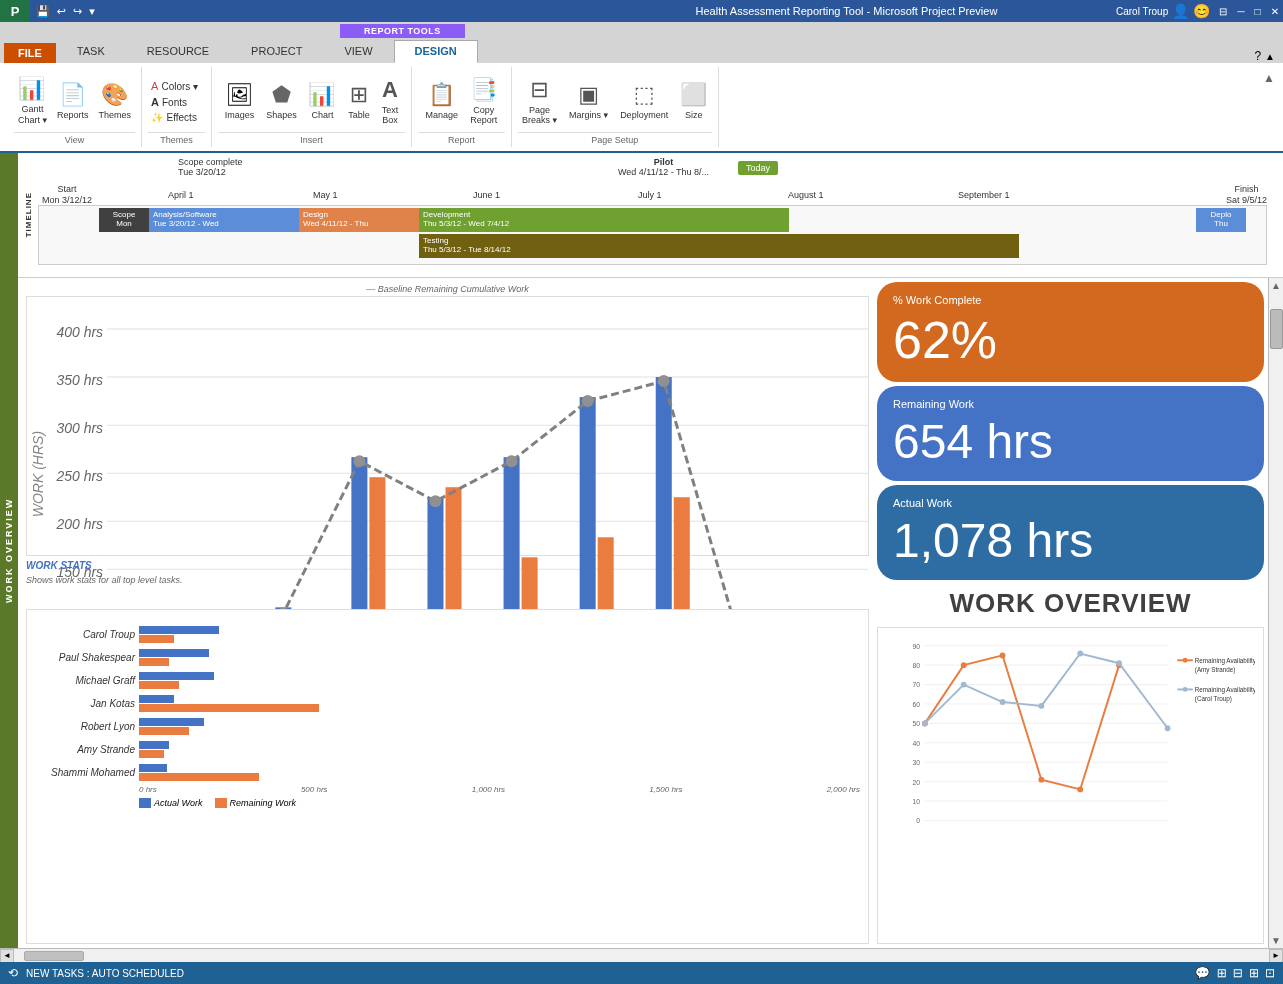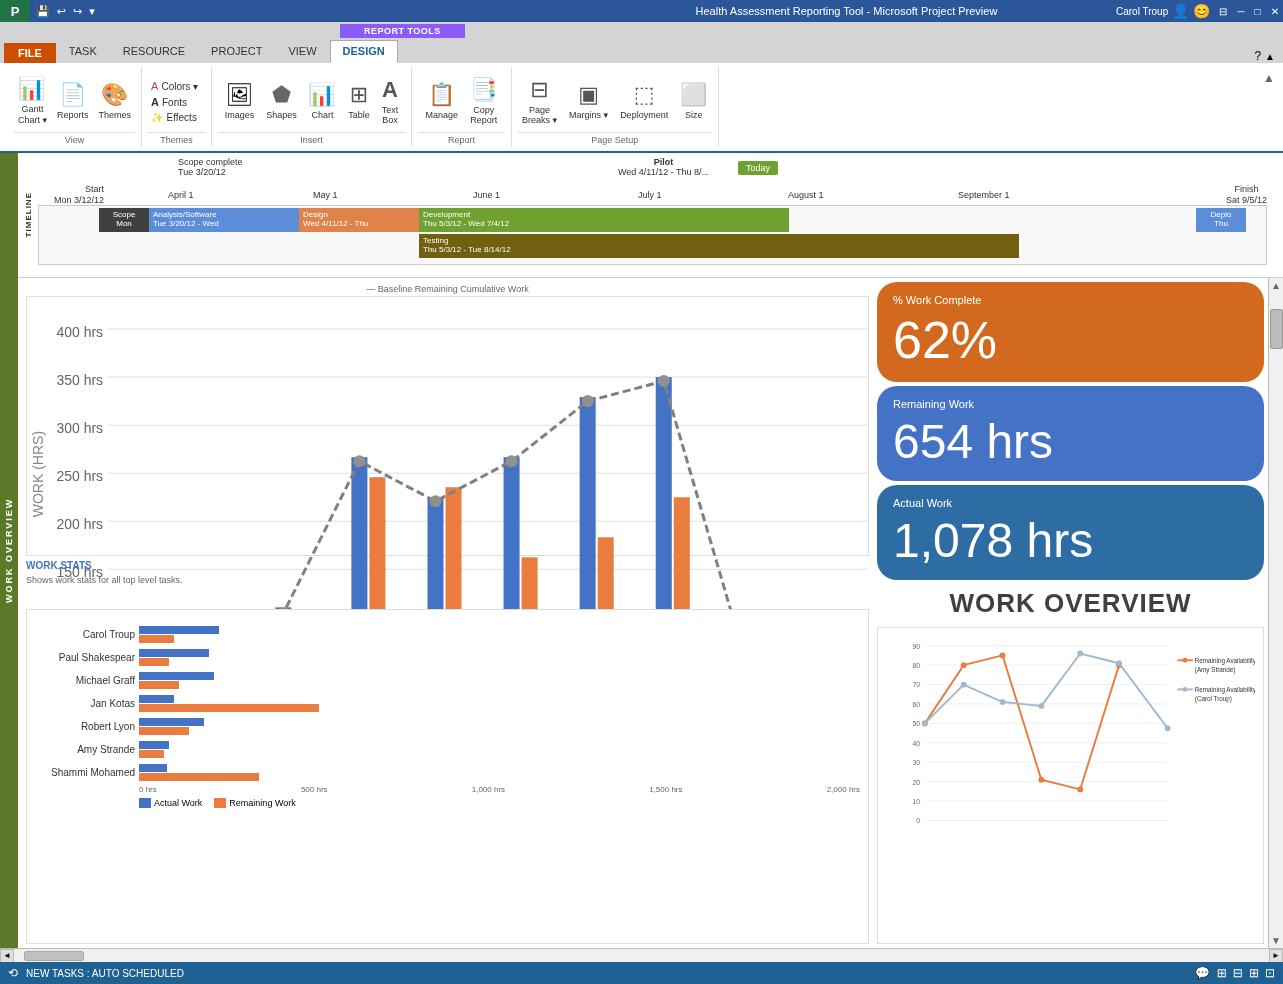--- a/index.html
+++ b/index.html
@@ -130,21 +130,21 @@
       padding: 0 4px;
       gap: 3px;
       flex: 1;
     }
     .ms-qa-btn { color: white; font-size: 11px; cursor: pointer; padding: 0 2px; }
     .ms-title { color: white; font-size: 11px; flex: 1; text-align: center; }
     .ms-user-area { display: flex; align-items: center; gap: 4px; color: white; font-size: 10px; }
     .ms-window-btns { display: flex; gap: 2px; }
     .ms-win-btn { color: white; font-size: 10px; padding: 0 4px; cursor: pointer; }
     .tab {
-      padding: 4px 12px 5px;
+      padding: 4px 20px 5px;
       font-size: 11px;
       cursor: pointer;
       color: #333;
       border: 1px solid transparent;
     }
     .tab.active {
       background: white;
       border: 1px solid #aaa;
       border-bottom: 1px solid white;
       color: #1a6496;
@@ -358,21 +358,21 @@
             <div style="position:absolute; left:580px; top:0; font-size:9px; color:#333; text-align:center;">
               <div style="font-weight:600;">Pilot</div>
               <div>Wed 4/11/12 - Thu 8/...</div>
             </div>
             <div style="position:absolute; left:700px; top:4px;">
               <div style="background:#70a030; color:white; font-size:9px; padding:2px 8px; border-radius:2px;">Today</div>
             </div>
           </div>
 
           <div style="display:flex; align-items:center; font-size:9px; margin-bottom:2px; position:relative; height:16px;">
-            <div style="position:absolute; left:16px; font-size:9px; color:#333; text-align:right; line-height:1.2;">
+            <div style="position:absolute; left:4px; font-size:9px; color:#333; text-align:center; line-height:1.2;">
               <div>Start</div>
               <div>Mon 3/12/12</div>
             </div>
             <div style="position:absolute; left:130px; color:#333; font-size:9px;">April 1</div>
             <div style="position:absolute; left:275px; color:#333; font-size:9px;">May 1</div>
             <div style="position:absolute; left:435px; color:#333; font-size:9px;">June 1</div>
             <div style="position:absolute; left:600px; color:#333; font-size:9px;">July 1</div>
             <div style="position:absolute; left:750px; color:#333; font-size:9px;">August 1</div>
             <div style="position:absolute; left:920px; color:#333; font-size:9px;">September 1</div>
             <div style="position:absolute; right:0; font-size:9px; color:#333; text-align:center; line-height:1.2;">
@@ -405,21 +405,21 @@
 
             <div style="position:absolute; right:20px; top:2px; width:50px; height:24px; background:#5b8dd9; display:flex; align-items:center; justify-content:center;">
               <span style="color:white; font-size:8px; text-align:center; line-height:1.1;">Deplo<br>Thu</span>
             </div>
           </div>
         </div>
       </div>
 
       <div style="flex:1; overflow:hidden; display:flex; gap:0;">
 
-        <div style="flex:1; display:flex; flex-direction:column; overflow:hidden; padding:4px 4px 4px 8px;">
+        <div style="flex:1; display:flex; flex-direction:column; overflow:hidden; padding:4px 4px 4px 8px;font-style:italic;">
 
           <div style="font-size:9px; color:#666; text-align:center; padding:2px 0;">
             — <span>Baseline Remaining Cumulative Work</span>
           </div>
 
           <div style="border:1px solid #ddd; padding:0; background:white; flex:1; max-height:260px;">
             <svg viewBox="0 0 420 220" width="100%">
 
               <text x="38" y="20" font-size="7" text-anchor="end" fill="#666">400 hrs</text>
               <text x="38" y="44" font-size="7" text-anchor="end" fill="#666">350 hrs</text>

